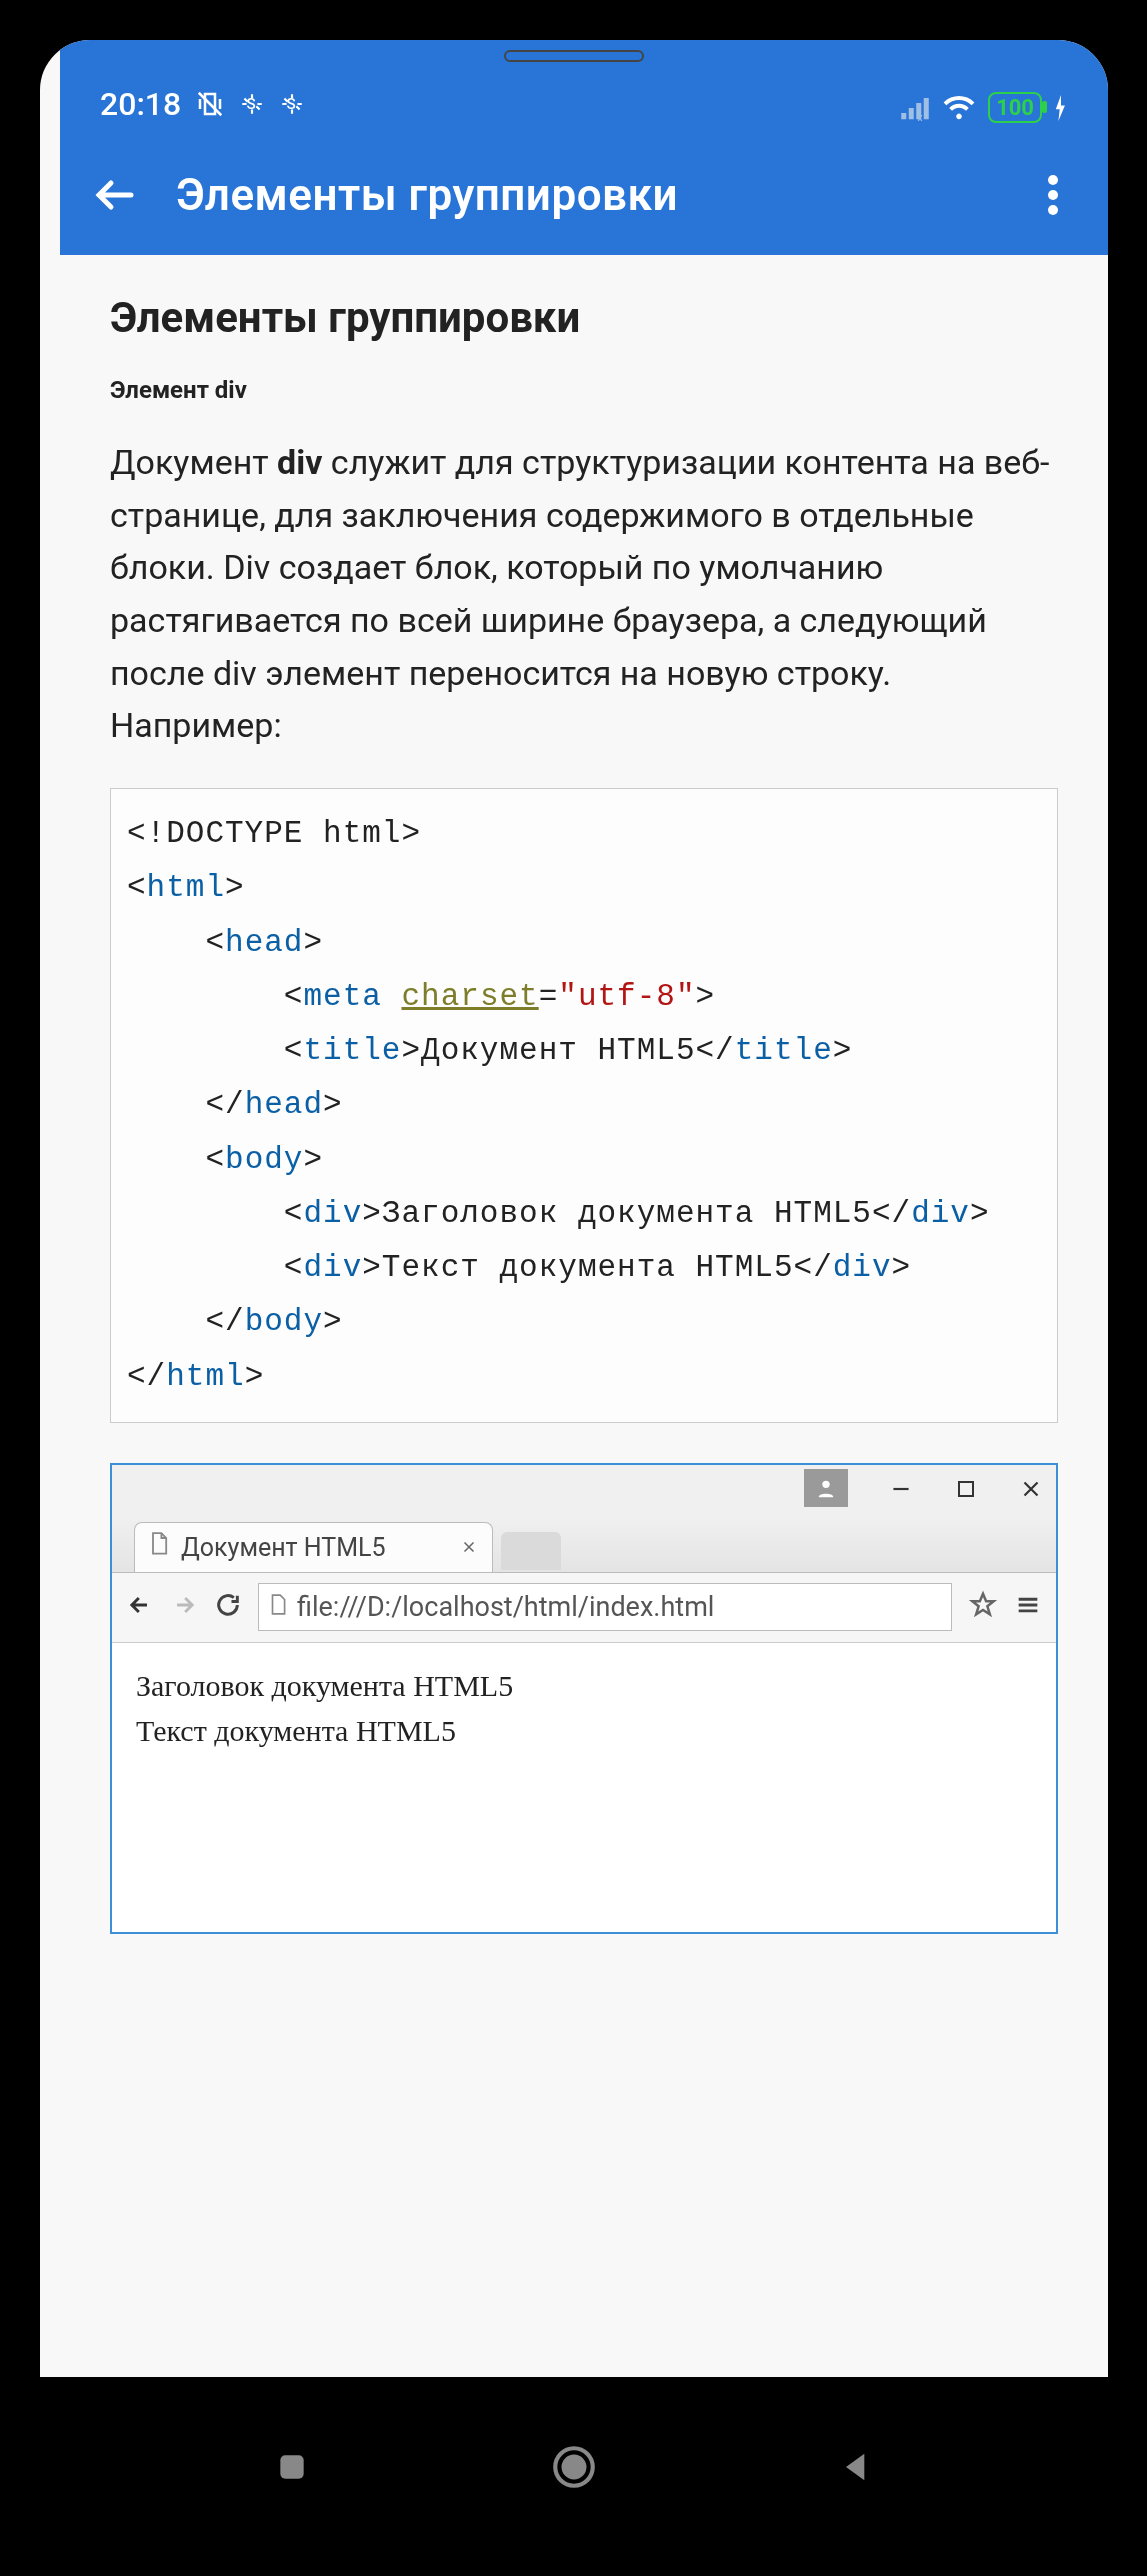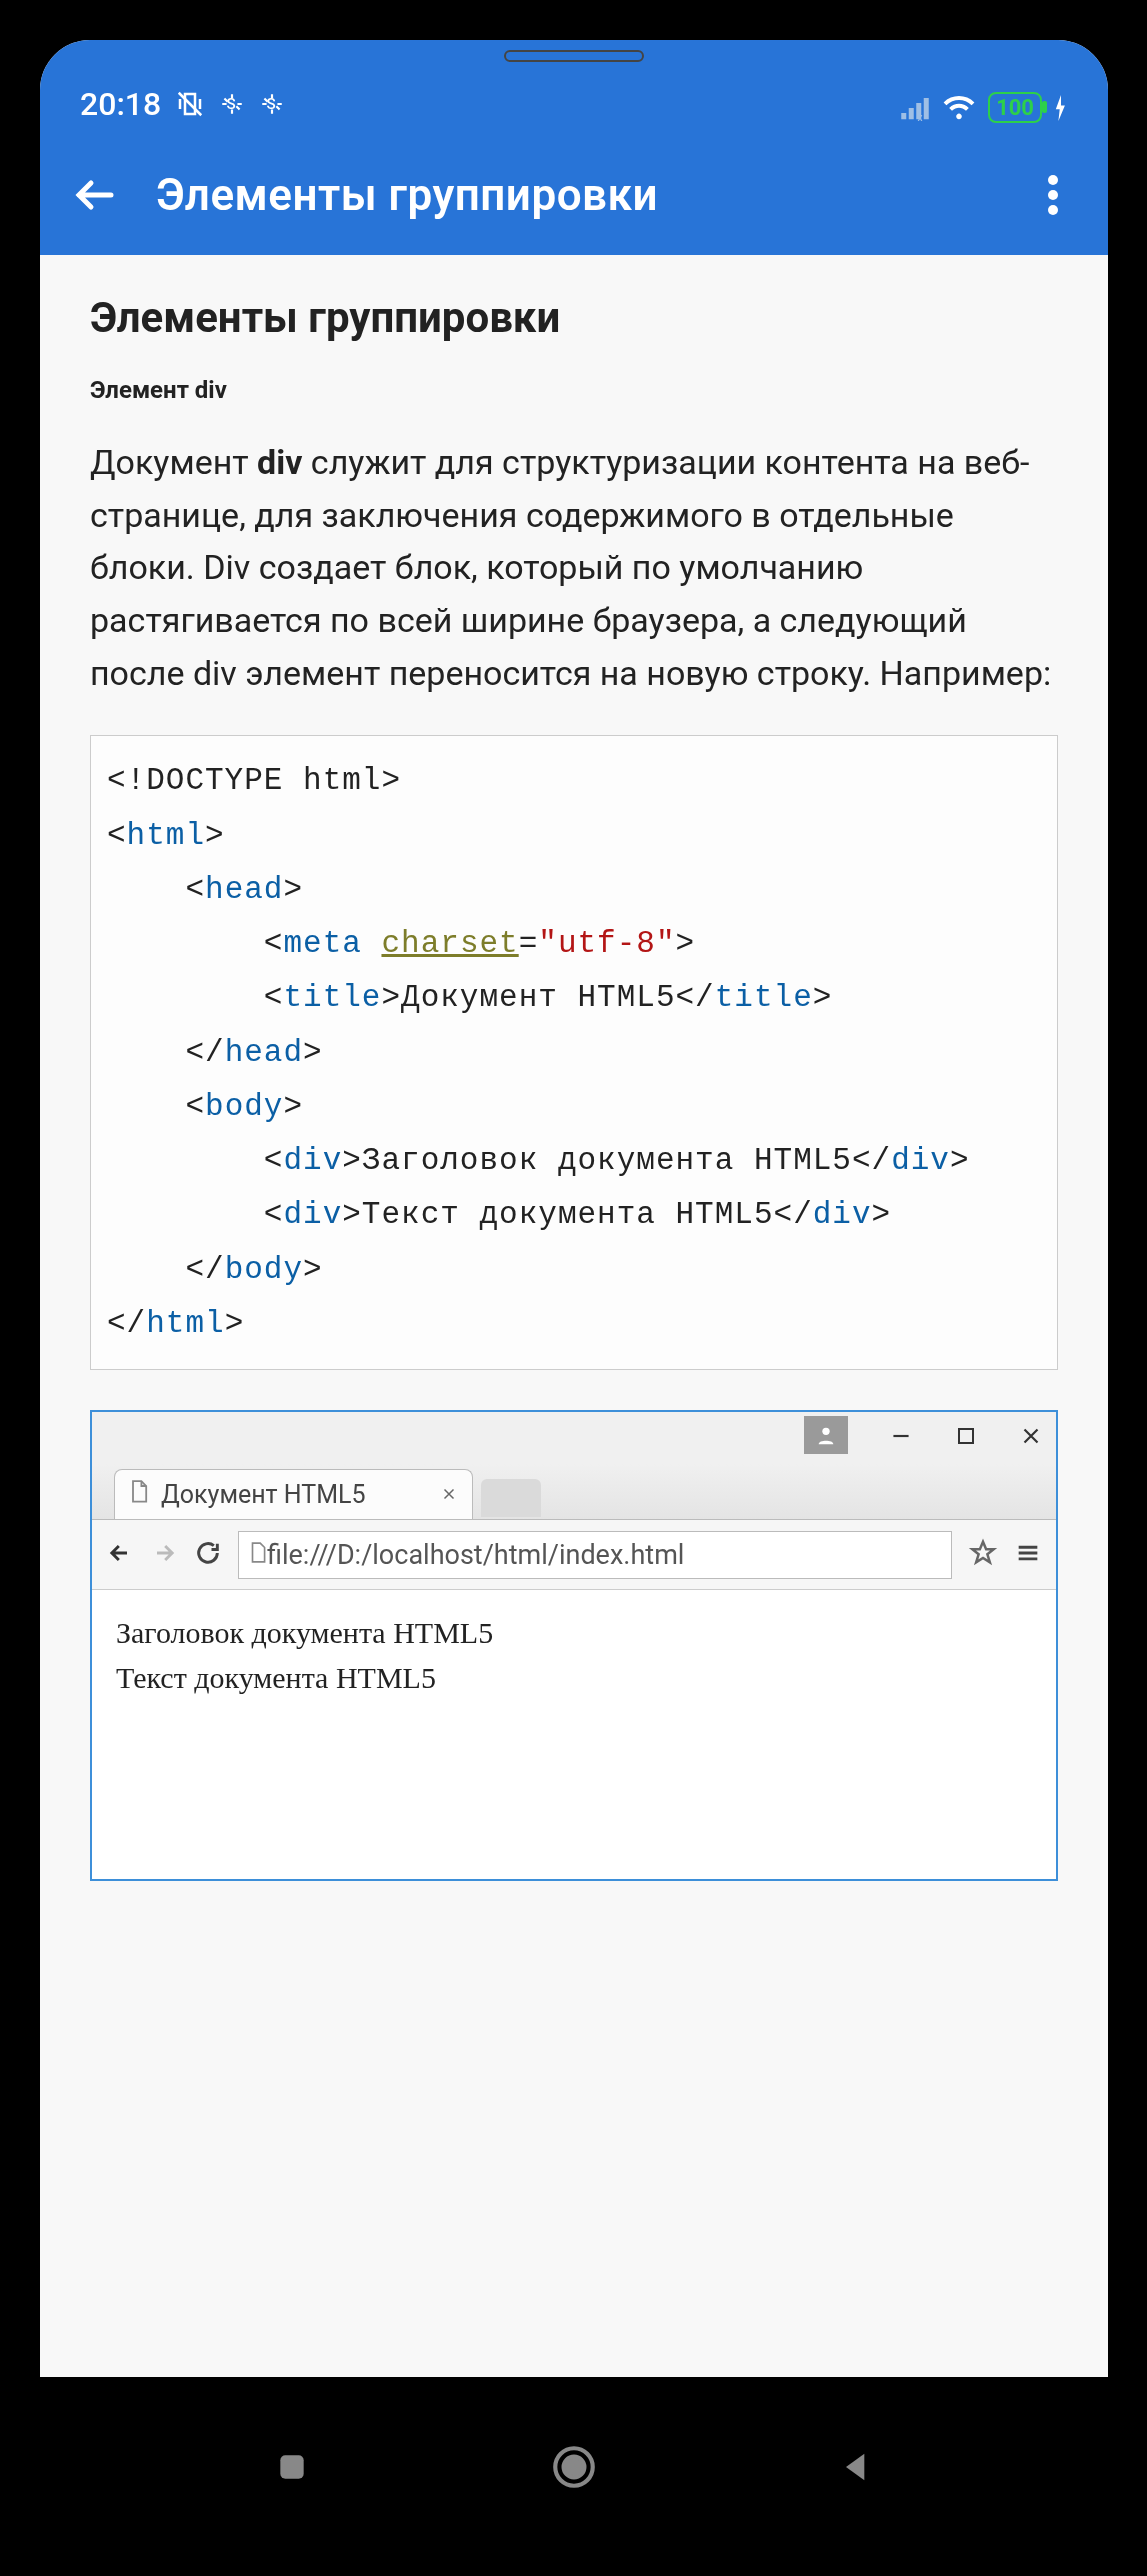--- a/index.html
+++ b/index.html
@@ -20,20 +20,21 @@
     padding: 20px;
     position: relative;
   }
   .screen {
     width: 100%;
     height: 2337px;
     background: #f8f8f8;
     border-radius: 50px 50px 0 0;
     overflow: hidden;
     position: relative;
+    padding-left: 20px;
   }
   .speaker {
     position: absolute;
     top: 30px;
     left: 50%;
     transform: translateX(-50%);
     width: 140px;
     height: 12px;
     border: 2px solid #444;
     border-radius: 10px;
@@ -168,20 +169,21 @@
   .addr-bar {
     flex: 1;
     height: 48px;
     border: 1px solid #bbb;
     background: #fff;
     display: flex;
     align-items: center;
     padding: 0 10px;
     font-size: 27px;
     color: #555;
+    gap: 10px;
   }
   .browser-viewport {
     padding: 20px 24px;
     min-height: 289px;
     font-family: "Times New Roman", serif;
     font-size: 30px;
     line-height: 1.5;
     color: #222;
   }
   .nav-bar {

